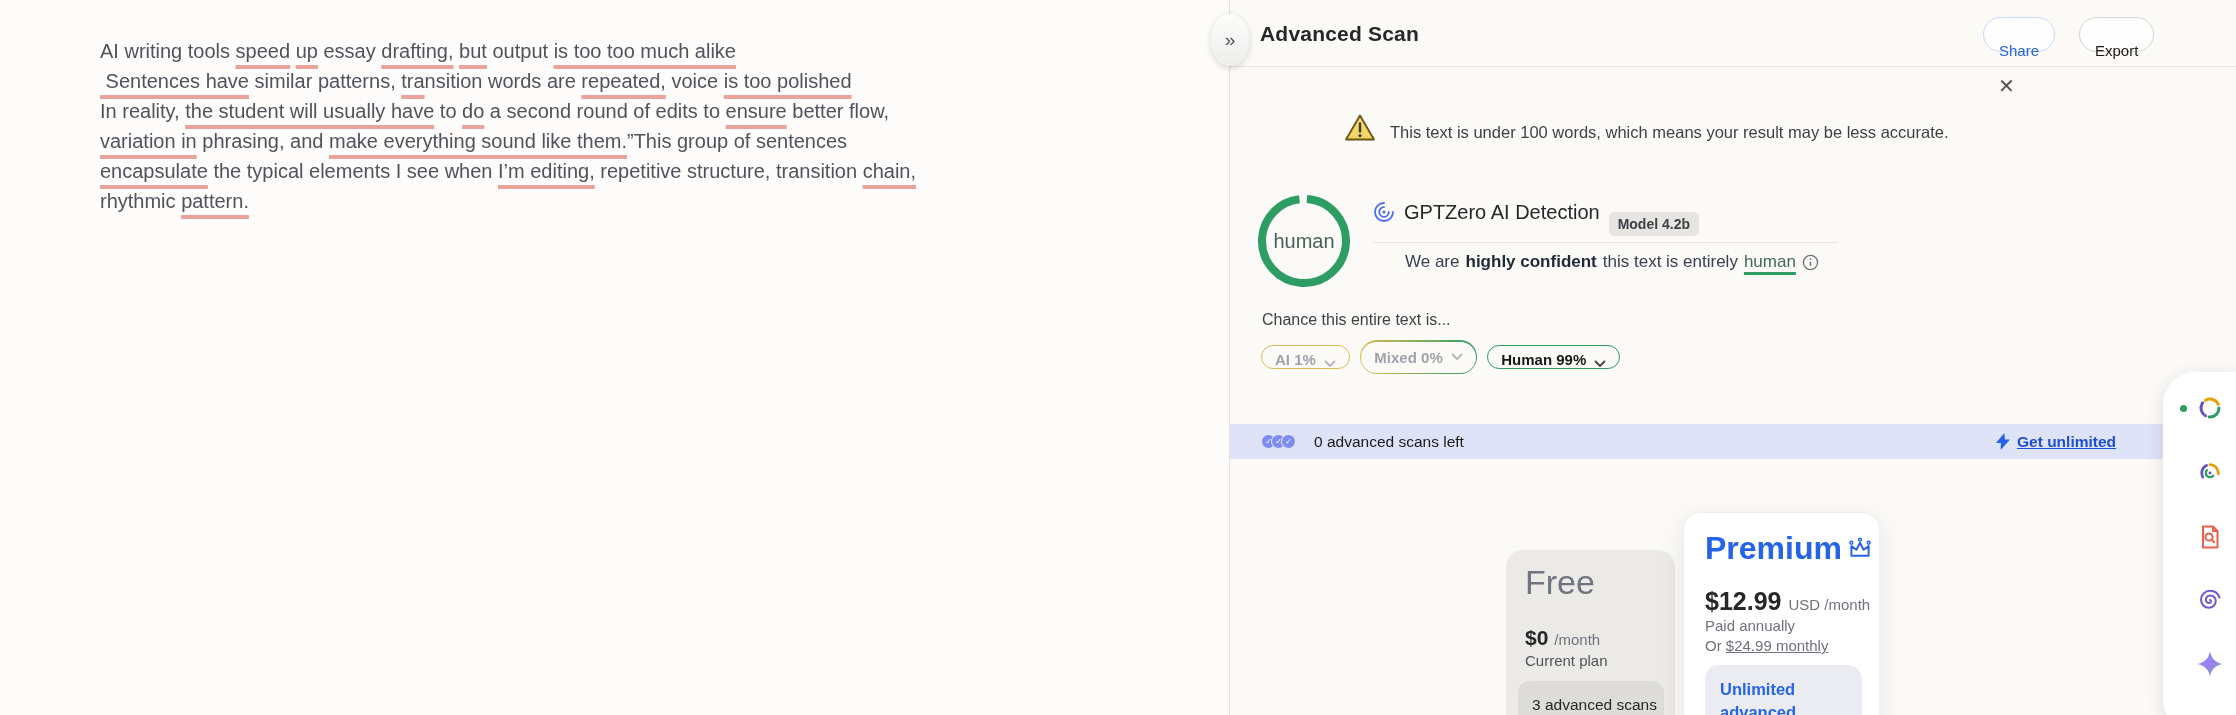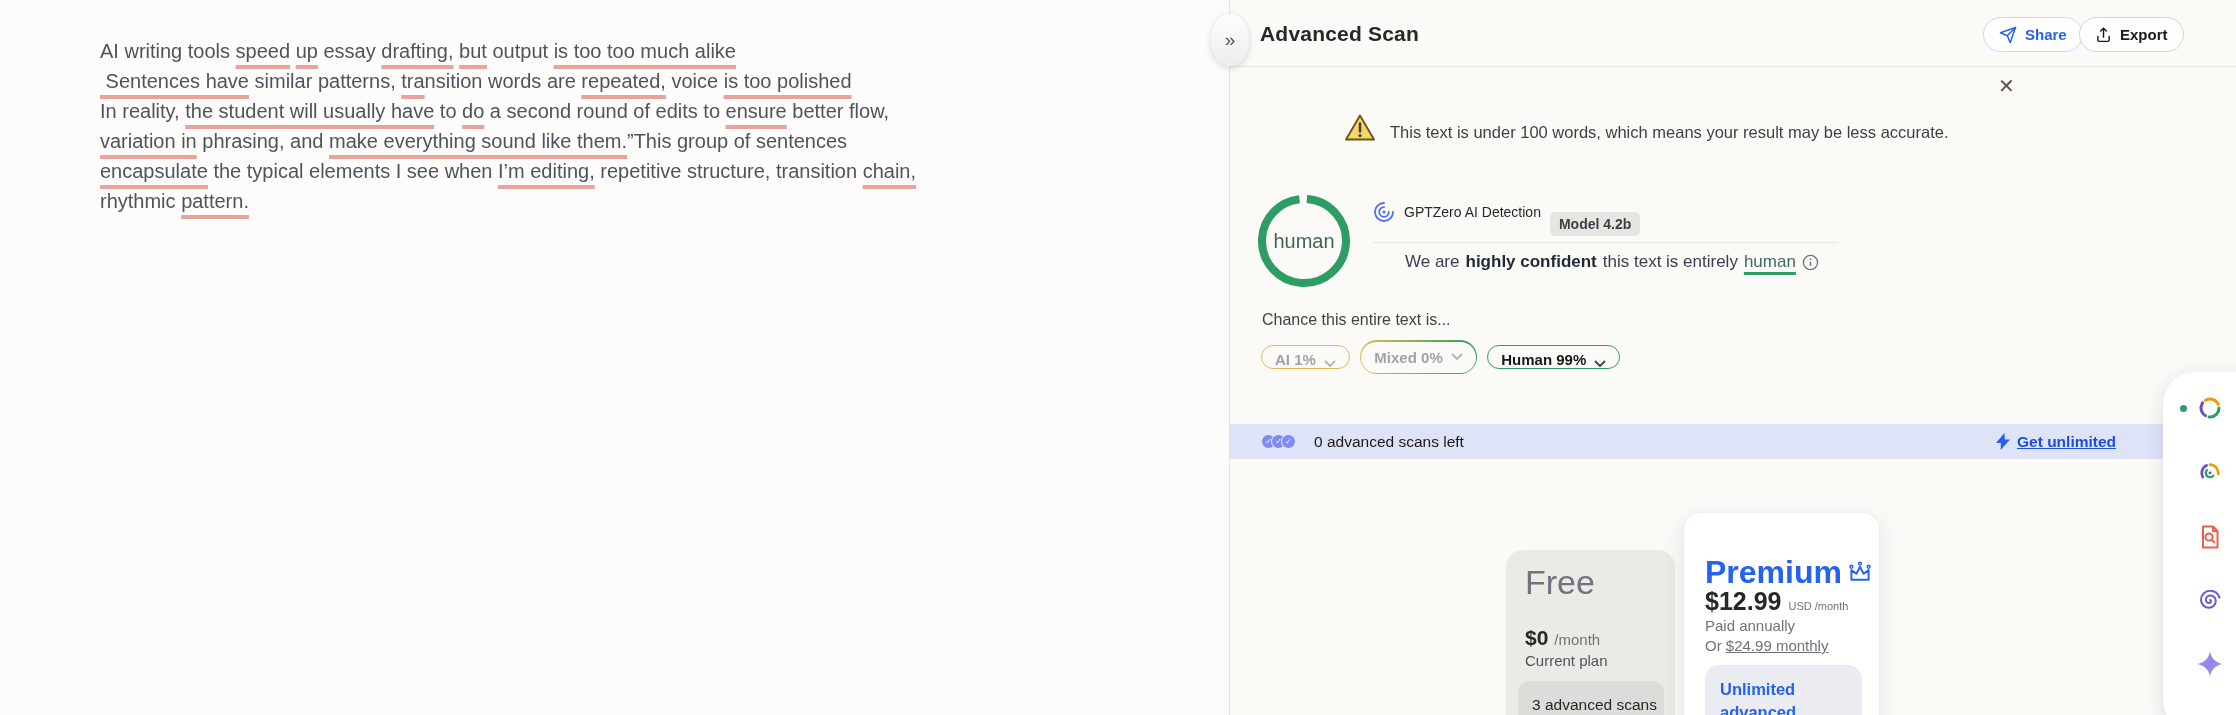--- a/index.html
+++ b/index.html
@@ -27,39 +27,39 @@
   .panel-title { position:absolute; left:30px; top:0; line-height:67px;
     font-size:21px; font-weight:700; color:#27272a; letter-spacing:.2px; }
 
   .collapse-btn { position:absolute; left:-19px; top:14px; width:38px; height:52px;
     border-radius:50%; background:linear-gradient(#fdfdfc,#eeedeb);
     box-shadow:0 2px 7px rgba(0,0,0,.16); border:none; cursor:pointer;
     color:#52525b; font-size:19px; display:flex; align-items:center; justify-content:center; }
 
   .btn { position:absolute; top:17px; height:35px; display:flex; align-items:center;
     gap:8px; padding:16px 15px; border-radius:18px; background:#fefefe;
-    font-size:15px; font-weight:700; cursor:pointer; }
+    font-size:15px; font-weight:400; cursor:pointer;flex-direction:column; }
   .btn-share { left:753px; border:1px solid #c6daf9; color:#2563eb; }
   .btn-export { left:849px; border:1px solid #d7d4d0; color:#1c1917; }
 
   .close-x { position:absolute; left:768px; top:76px; font-size:20px; color:#57534e;
     background:none; border:none; cursor:pointer; line-height:1; }
 
   .warning { position:absolute; left:114px; top:113px; display:flex; gap:14px;
     align-items:flex-end; }
   .warning-text { font-size:16.5px; color:#3f3f46; }
 
   .gauge { position:absolute; left:26px; top:193px; width:96px; height:96px; }
   .gauge-label { position:absolute; left:0; top:0; width:96px; height:96px;
     display:flex; align-items:center; justify-content:center;
     font-size:20px; color:#46635a; }
 
   .detector-row { position:absolute; left:143px; top:198px; height:28px;
     display:flex; align-items:center; gap:9px; }
-  .detector-name { font-size:14px; font-weight:500; color:#27272a; }
+  .detector-name { font-size:20px; font-weight:500; color:#27272a; }
   .model-badge { background:#e7e5e1; color:#3f3f46; font-size:14px; font-weight:600;
     border-radius:5px; padding:4px 9px;margin-top:24px; }
   .detector-divider { position:absolute; left:143px; top:242px; width:465px; height:1px;
     background:#e8e6e2; }
 
   .verdict { position:absolute; left:143px; top:252px; font-size:17px; color:#374151;
     display:flex; align-items:center; gap:6px;margin-left:32px; }
   .verdict b { font-weight:700; color:#1f2937; }
   .verdict-class { color:#3f6b5b;
     text-decoration:underline; text-decoration-color:#2e9d63;
@@ -100,25 +100,25 @@
   .free-price-row { position:absolute; left:19px; top:76px; display:flex; align-items:baseline; gap:6px; }
   .free-price { font-size:21px; font-weight:700; color:#27272a; }
   .free-period { font-size:15px; color:#71717a; }
   .free-current { position:absolute; left:19px; top:102px; font-size:15px; color:#52525b; }
   .free-box { position:absolute; left:12px; top:131px; width:146px; height:84px;
     background:#dedcd8; border-radius:12px; padding:15px 0 0 14px;
     font-size:15.5px; color:#27272a; }
 
   .card-premium { left:453px; top:512px; width:197px; height:240px; background:#ffffff;
     border:1px solid #f0eeea; box-shadow:0 8px 24px rgba(40,40,70,.10); }
-  .prem-name-row { position:absolute; left:21px; top:17px; display:flex; align-items:center; gap:5px;margin-top:24px; }
+  .prem-name-row { position:absolute; left:21px; top:17px; display:flex; align-items:center; gap:5px; }
   .prem-name { font-size:32px; font-weight:700; color:#2563eb; }
   .prem-price-row { position:absolute; left:21px; top:74px; display:flex; align-items:baseline; gap:7px; }
   .prem-price { font-size:25px; font-weight:700; color:#27272a; }
-  .prem-period { font-size:11px; color:#71717a; }
+  .prem-period { font-size:15px; color:#71717a; }
   .prem-billing { position:absolute; left:21px; top:104px; font-size:15px; color:#71717a; }
   .prem-alt { position:absolute; left:21px; top:124px; font-size:15px; color:#71717a; }
   .prem-alt a { color:#71717a; text-decoration:underline; cursor:pointer; }
   .prem-box { position:absolute; left:21px; top:152px; width:157px; height:88px;
     background:#eaecf2; border-radius:14px; padding:13px 0 0 15px; }
   .prem-feature { font-size:16.5px; font-weight:600; color:#2563eb; line-height:23px; width:125px; }
 
   
   .rail { position:absolute; left:2163px; top:372px; width:80px; height:360px;
     background:#ffffff; border-radius:32px 0 0 32px;

